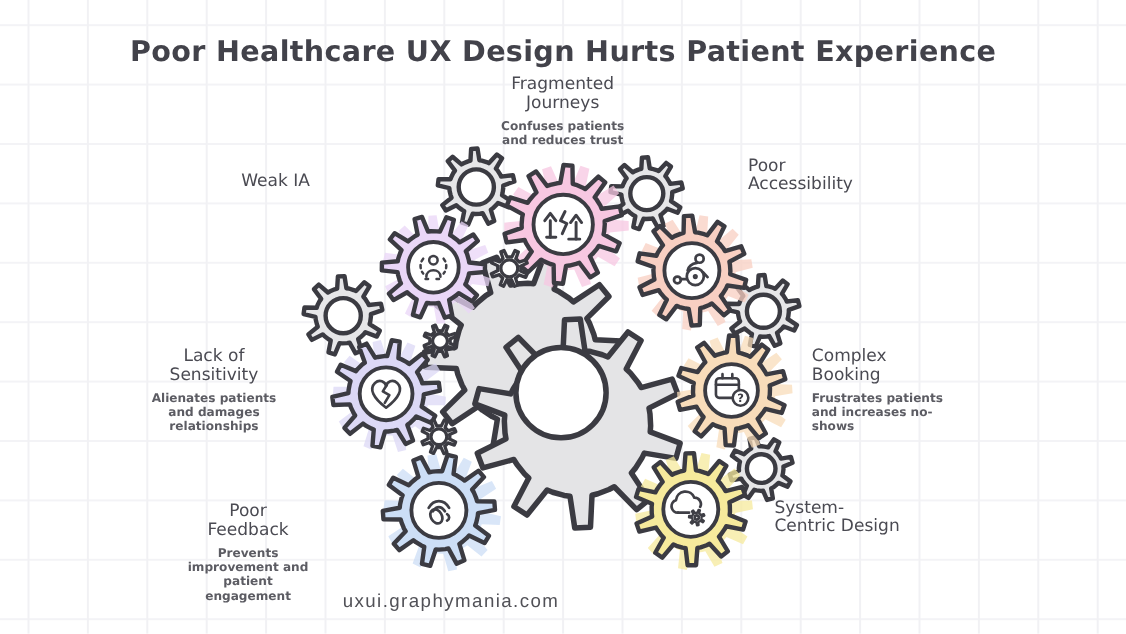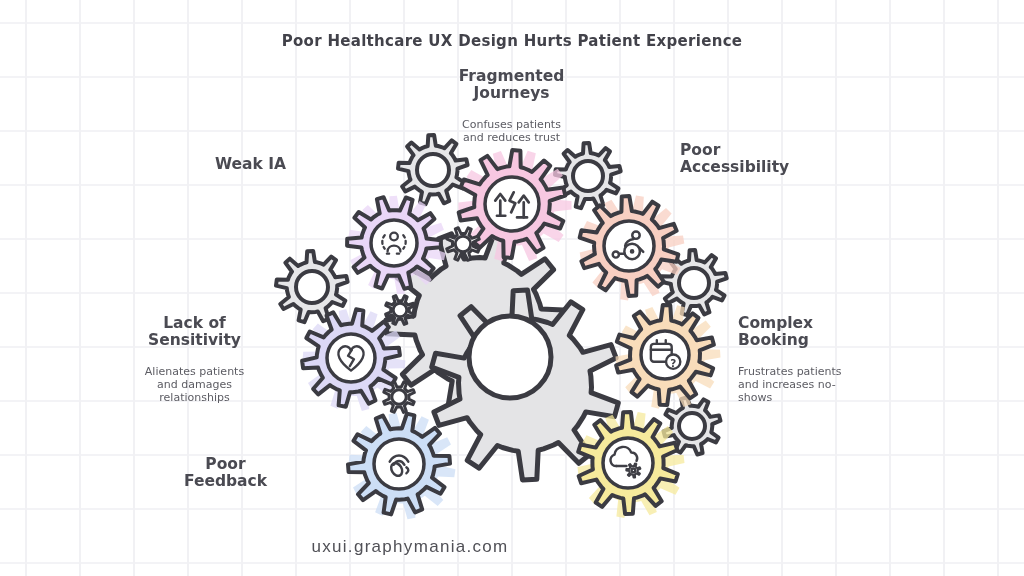--- a/index.html
+++ b/index.html
@@ -7,32 +7,32 @@
   #stage{
     position:relative;width:1024px;height:576px;overflow:hidden;background-color:#ffffff;
     background-image:
       linear-gradient(to right, #f1f1f4 2px, transparent 2px),
       linear-gradient(to bottom, #f3f3f6 2px, transparent 2px);
     background-size:54px 54px;
     background-position:25px 22px;
   }
   .main-title{
     position:absolute;top:32px;left:0;width:1024px;text-align:center;
-    font-size:15px;font-weight:700;color:#42424a;letter-spacing:.3px;
+    font-size:26px;font-weight:700;color:#42424a;letter-spacing:.3px;
   }
   .gear-canvas{position:absolute;top:0;left:0;width:1024px;height:576px;}
   .factor-label{position:absolute;width:185px;}
   .factor-label.align-right{text-align:center;}
   .factor-label.align-left{text-align:left;}
   .factor-label.align-center{text-align:center;}
   .factor-title{
-    font-size:15.5px;line-height:17px;font-weight:700;color:#4a4a52;white-space:pre-line;
+    font-size:15.5px;line-height:17px;font-weight:400;color:#4a4a52;white-space:pre-line;
   }
   .factor-desc{
-    font-size:11px;line-height:13px;font-weight:400;color:#5c5c63;white-space:pre-line;margin-top:16px;
+    font-size:11px;line-height:13px;font-weight:700;color:#5c5c63;white-space:pre-line;margin-top:6px;
   }
   .footer-url{
     position:absolute;top:537px;left:0;width:820px;text-align:center;
     font-size:17px;color:#515157;letter-spacing:1.3px;font-family:"Liberation Sans","DejaVu Sans",sans-serif;
   }
 </style>
 </head>
 <body>
 
 <div id="stage">
@@ -175,19 +175,25 @@
     <div class="factor-title">Lack of
 Sensitivity</div>
     <div class="factor-desc">Alienates patients
 and damages
 relationships</div>
   </div>
 
   <div class="factor-label align-right" style="left:133px;top:456px;">
     <div class="factor-title">Poor
 Feedback</div>
+    <div class="factor-desc">Prevents
+improvement and
+patient
+engagement</div>
   </div>
 
   <div class="factor-label align-left" style="left:704px;top:453px;">
+    <div class="factor-title">System-
+Centric Design</div>
   </div>
 
   <div class="footer-url">uxui.graphymania.com</div>
 </div>
 
 </body></html>

